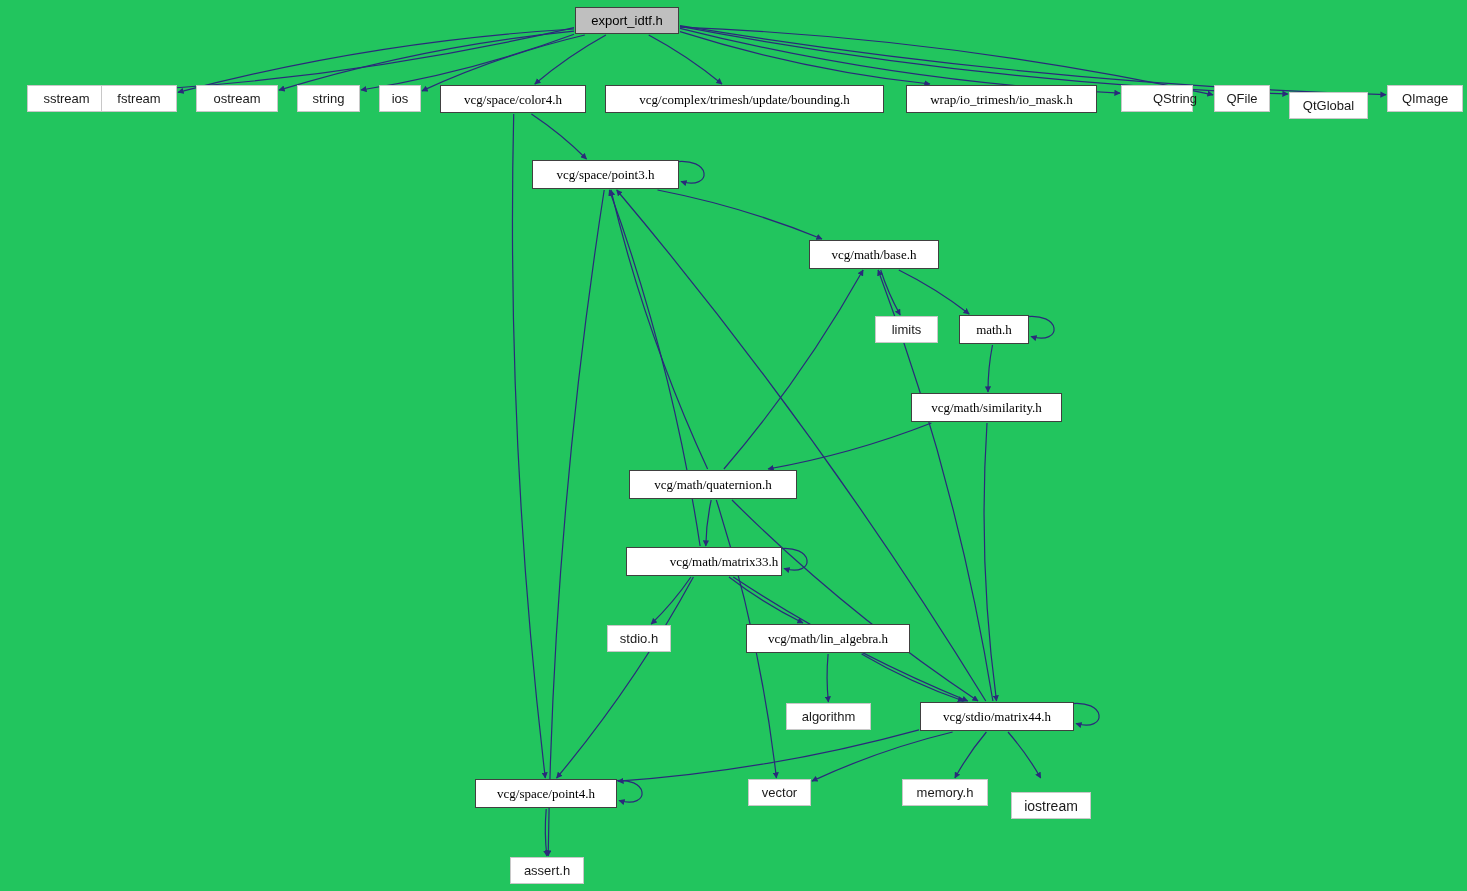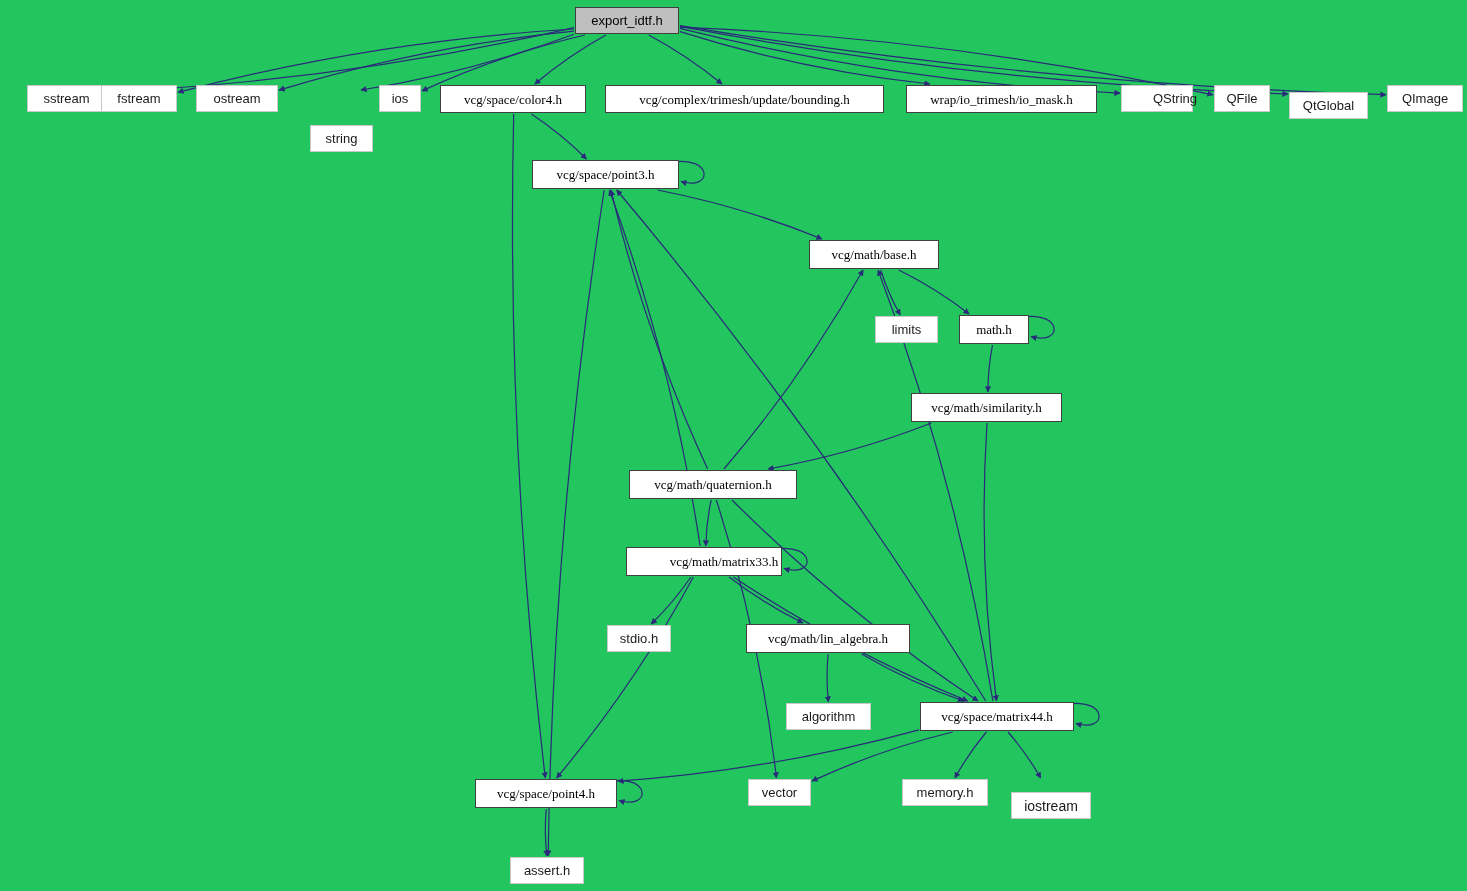--- a/index.html
+++ b/index.html
@@ -80,21 +80,21 @@
       </div>
       <div class="node sys" style="left: 3px; top: 85px; width: 79px; height: 27px; font-size: 13px; margin-left: 24px;">
         <span class="lbl">sstream</span>
       </div>
       <div class="node sys" style="left: 101px; top: 85px; width: 76px; height: 27px; font-size: 13px;">
         <span class="lbl">fstream</span>
       </div>
       <div class="node sys" style="left: 196px; top: 85px; width: 82px; height: 27px; font-size: 13px;">
         <span class="lbl">ostream</span>
       </div>
-      <div class="node sys" style="left: 310px; top: 85px; width: 63px; height: 27px; font-size: 13px; margin-top: 40px;">
+      <div class="node sys" style="left: 297px; top: 85px; width: 63px; height: 27px; font-size: 13px;">
         <span class="lbl">string</span>
       </div>
       <div class="node sys" style="left: 379px; top: 85px; width: 42px; height: 27px; font-size: 13px;">
         <span class="lbl">ios</span>
       </div>
       <div class="node prj" style="left: 440px; top: 85px; width: 146px; height: 28px; font-size: 13px;">
         <span class="lbl">vcg/space/color4.h</span>
       </div>
       <div class="node prj" style="left: 605px; top: 85px; width: 279px; height: 28px; font-size: 13px;">
         <span class="lbl">vcg/complex/trimesh/update/bounding.h</span>
@@ -138,21 +138,21 @@
       <div class="node sys" style="left: 607px; top: 625px; width: 64px; height: 27px; font-size: 13px;">
         <span class="lbl">stdio.h</span>
       </div>
       <div class="node prj" style="left: 746px; top: 624px; width: 164px; height: 29px; font-size: 13px;">
         <span class="lbl">vcg/math/lin_algebra.h</span>
       </div>
       <div class="node sys" style="left: 786px; top: 703px; width: 85px; height: 27px; font-size: 13px;">
         <span class="lbl">algorithm</span>
       </div>
       <div class="node prj" style="left: 920px; top: 702px; width: 154px; height: 29px; font-size: 13px;">
-        <span class="lbl">vcg/space/matrix44.h</span>
+        <span class="lbl">vcg/stdio/matrix44.h</span>
       </div>
       <div class="node prj" style="left: 475px; top: 779px; width: 142px; height: 29px; font-size: 13px;">
         <span class="lbl">vcg/space/point4.h</span>
       </div>
       <div class="node sys" style="left: 748px; top: 779px; width: 63px; height: 27px; font-size: 13px;">
         <span class="lbl">vector</span>
       </div>
       <div class="node sys" style="left: 902px; top: 779px; width: 86px; height: 27px; font-size: 13px;">
         <span class="lbl">memory.h</span>
       </div>

